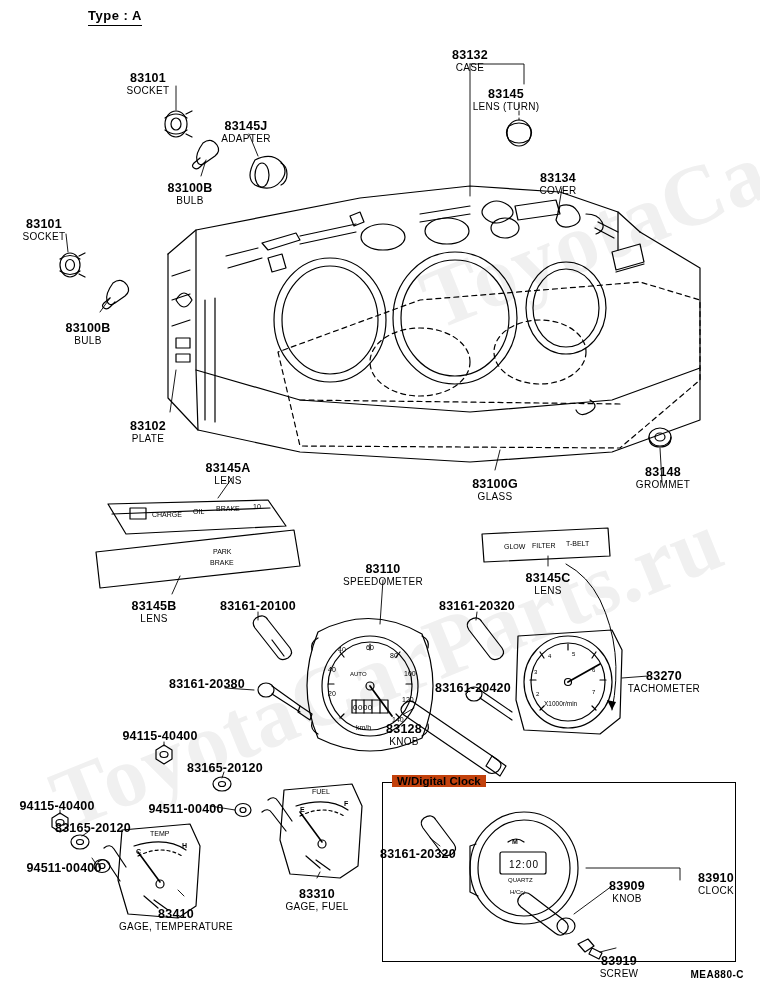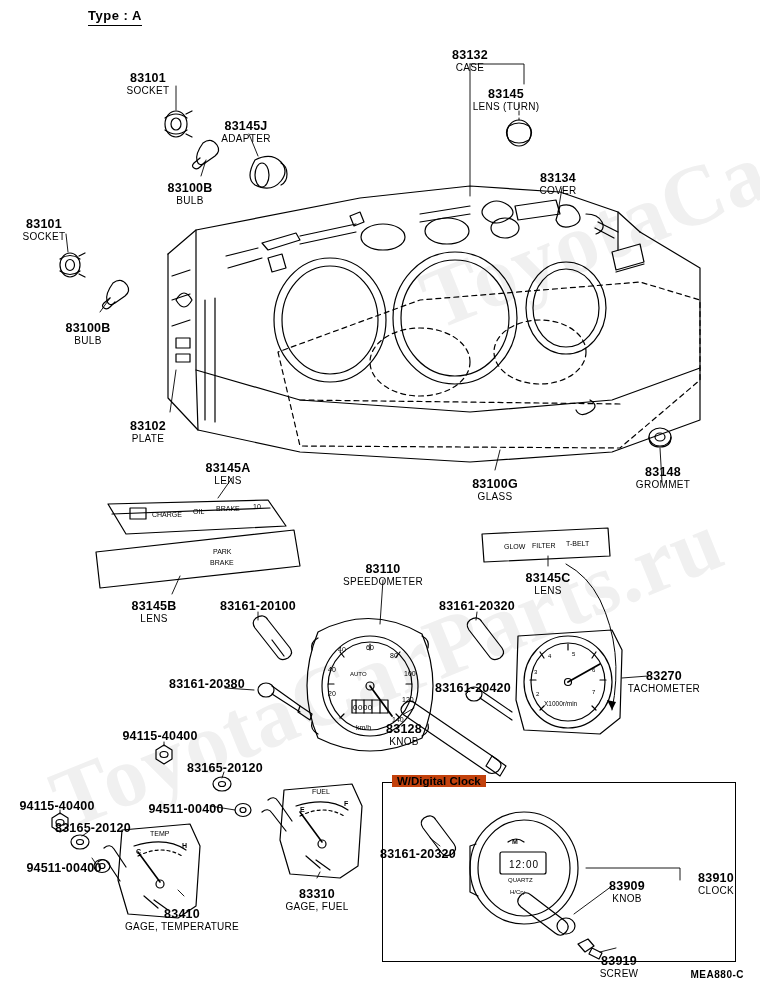--- a/index.html
+++ b/index.html
@@ -513,21 +513,21 @@
       </div>
       <div class="lbl" style="left: -3px; top: 800px; width: 120px;">
         <span class="code">94115-40400</span>
       </div>
       <div class="lbl" style="left: 33px; top: 822px; width: 120px;">
         <span class="code">83165-20120</span>
       </div>
       <div class="lbl" style="left: 4px; top: 862px; width: 120px;">
         <span class="code">94511-00400</span>
       </div>
-      <div class="lbl" style="left: 122px; top: 908px; width: 120px;">
+      <div class="lbl" style="left: 116px; top: 908px; width: 120px;">
         <span class="code">83410</span>
         <span class="sub">GAGE, TEMPERATURE</span>
       </div>
       <div class="lbl" style="left: 257px; top: 888px; width: 120px;">
         <span class="code">83310</span>
         <span class="sub">GAGE, FUEL</span>
       </div>
       <div class="lbl" style="left: 358px; top: 848px; width: 120px;">
         <span class="code">83161-20320</span>
       </div>

